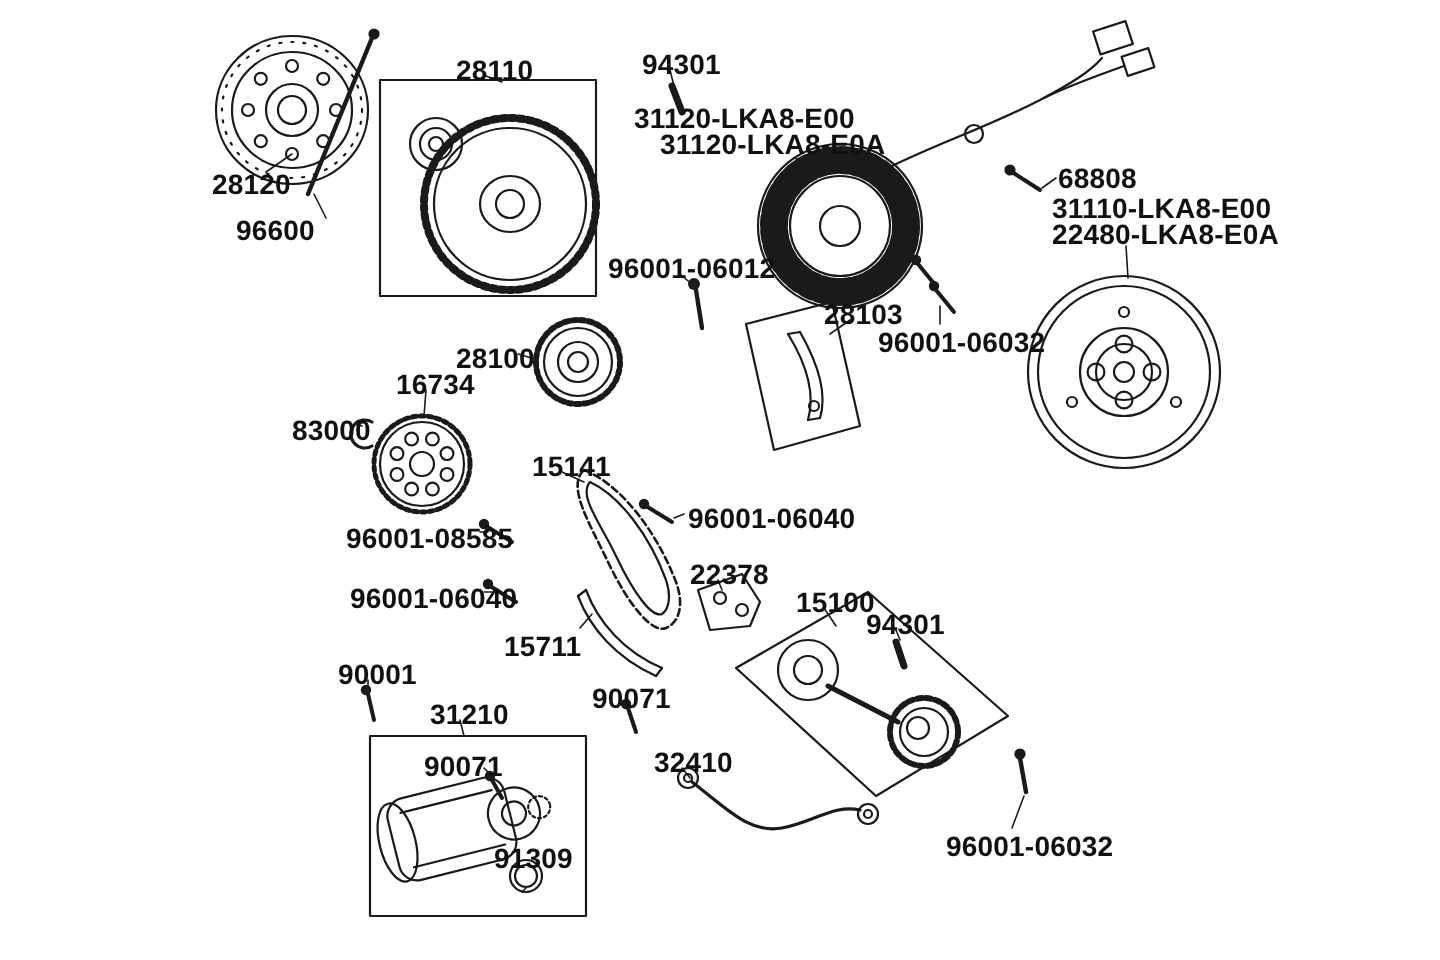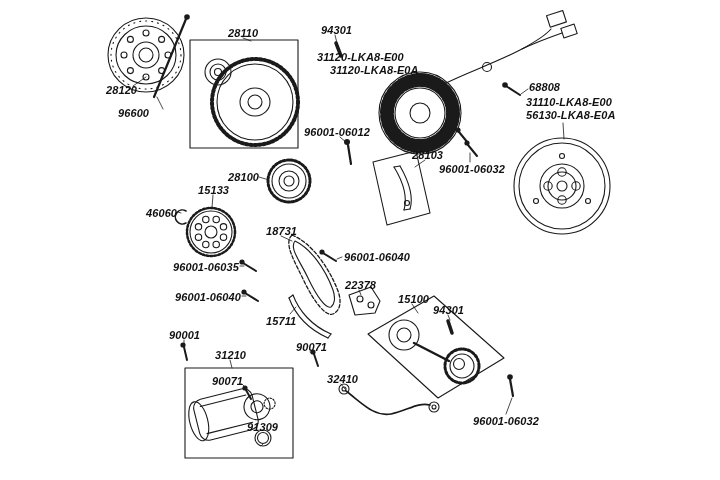--- a/index.html
+++ b/index.html
@@ -3,26 +3,25 @@
 <meta charset="utf-8">
 <style>
   * { margin: 0; padding: 0; box-sizing: border-box; }
   html, body { width: 720px; height: 480px; background: #ffffff; }
   body { font-family: "Liberation Sans", sans-serif; }
   .stage { position: relative; width: 720px; height: 480px; background: #ffffff; overflow: hidden; }
   .stage svg { position: absolute; left: 0; top: 0; }
   .labels-layer { position: absolute; left: 0; top: 0; width: 720px; height: 480px; pointer-events: none; }
   .part-label {
     position: absolute;
-    font-size: 11px;
+    font-size: 14px;
     font-weight: bold;
     color: #111111;
     white-space: nowrap;
     letter-spacing: 0.1px;
-    font-style: italic;
   }
 </style>
 </head>
 <body>
 
 <div class="stage">
 
   <svg viewBox="0 0 720 480" width="720" height="480" fill="none" stroke="#1a1a1a" stroke-width="1.1" stroke-linecap="round" stroke-linejoin="round">
 
     <g>
@@ -269,35 +268,35 @@
 
   <div class="labels-layer">
     <div class="part-label" style="left:106px;top:84px">28120</div>
     <div class="part-label" style="left:118px;top:107px">96600</div>
     <div class="part-label" style="left:228px;top:27px">28110</div>
     <div class="part-label" style="left:321px;top:24px">94301</div>
     <div class="part-label" style="left:317px;top:51px">31120-LKA8-E00</div>
     <div class="part-label" style="left:330px;top:64px">31120-LKA8-E0A</div>
     <div class="part-label" style="left:529px;top:81px">68808</div>
     <div class="part-label" style="left:526px;top:96px">31110-LKA8-E00</div>
-    <div class="part-label" style="left:526px;top:109px">56130-LKA8-E0A</div>
+    <div class="part-label" style="left:526px;top:109px">22480-LKA8-E0A</div>
     <div class="part-label" style="left:304px;top:126px">96001-06012</div>
     <div class="part-label" style="left:412px;top:149px">28103</div>
     <div class="part-label" style="left:439px;top:163px">96001-06032</div>
     <div class="part-label" style="left:228px;top:171px">28100</div>
-    <div class="part-label" style="left:198px;top:184px">15133</div>
-    <div class="part-label" style="left:146px;top:207px">46060</div>
-    <div class="part-label" style="left:266px;top:225px">18731</div>
+    <div class="part-label" style="left:198px;top:184px">16734</div>
+    <div class="part-label" style="left:146px;top:207px">83000</div>
+    <div class="part-label" style="left:266px;top:225px">15141</div>
     <div class="part-label" style="left:344px;top:251px">96001-06040</div>
-    <div class="part-label" style="left:173px;top:261px">96001-06035</div>
+    <div class="part-label" style="left:173px;top:261px">96001-08585</div>
     <div class="part-label" style="left:175px;top:291px">96001-06040</div>
     <div class="part-label" style="left:345px;top:279px">22378</div>
     <div class="part-label" style="left:398px;top:293px">15100</div>
     <div class="part-label" style="left:433px;top:304px">94301</div>
-    <div class="part-label" style="left:266px;top:315px">15711</div>
+    <div class="part-label" style="left:252px;top:315px">15711</div>
     <div class="part-label" style="left:169px;top:329px">90001</div>
     <div class="part-label" style="left:296px;top:341px">90071</div>
     <div class="part-label" style="left:215px;top:349px">31210</div>
     <div class="part-label" style="left:212px;top:375px">90071</div>
     <div class="part-label" style="left:327px;top:373px">32410</div>
     <div class="part-label" style="left:473px;top:415px">96001-06032</div>
     <div class="part-label" style="left:247px;top:421px">91309</div>
   </div>
 
 </div>

